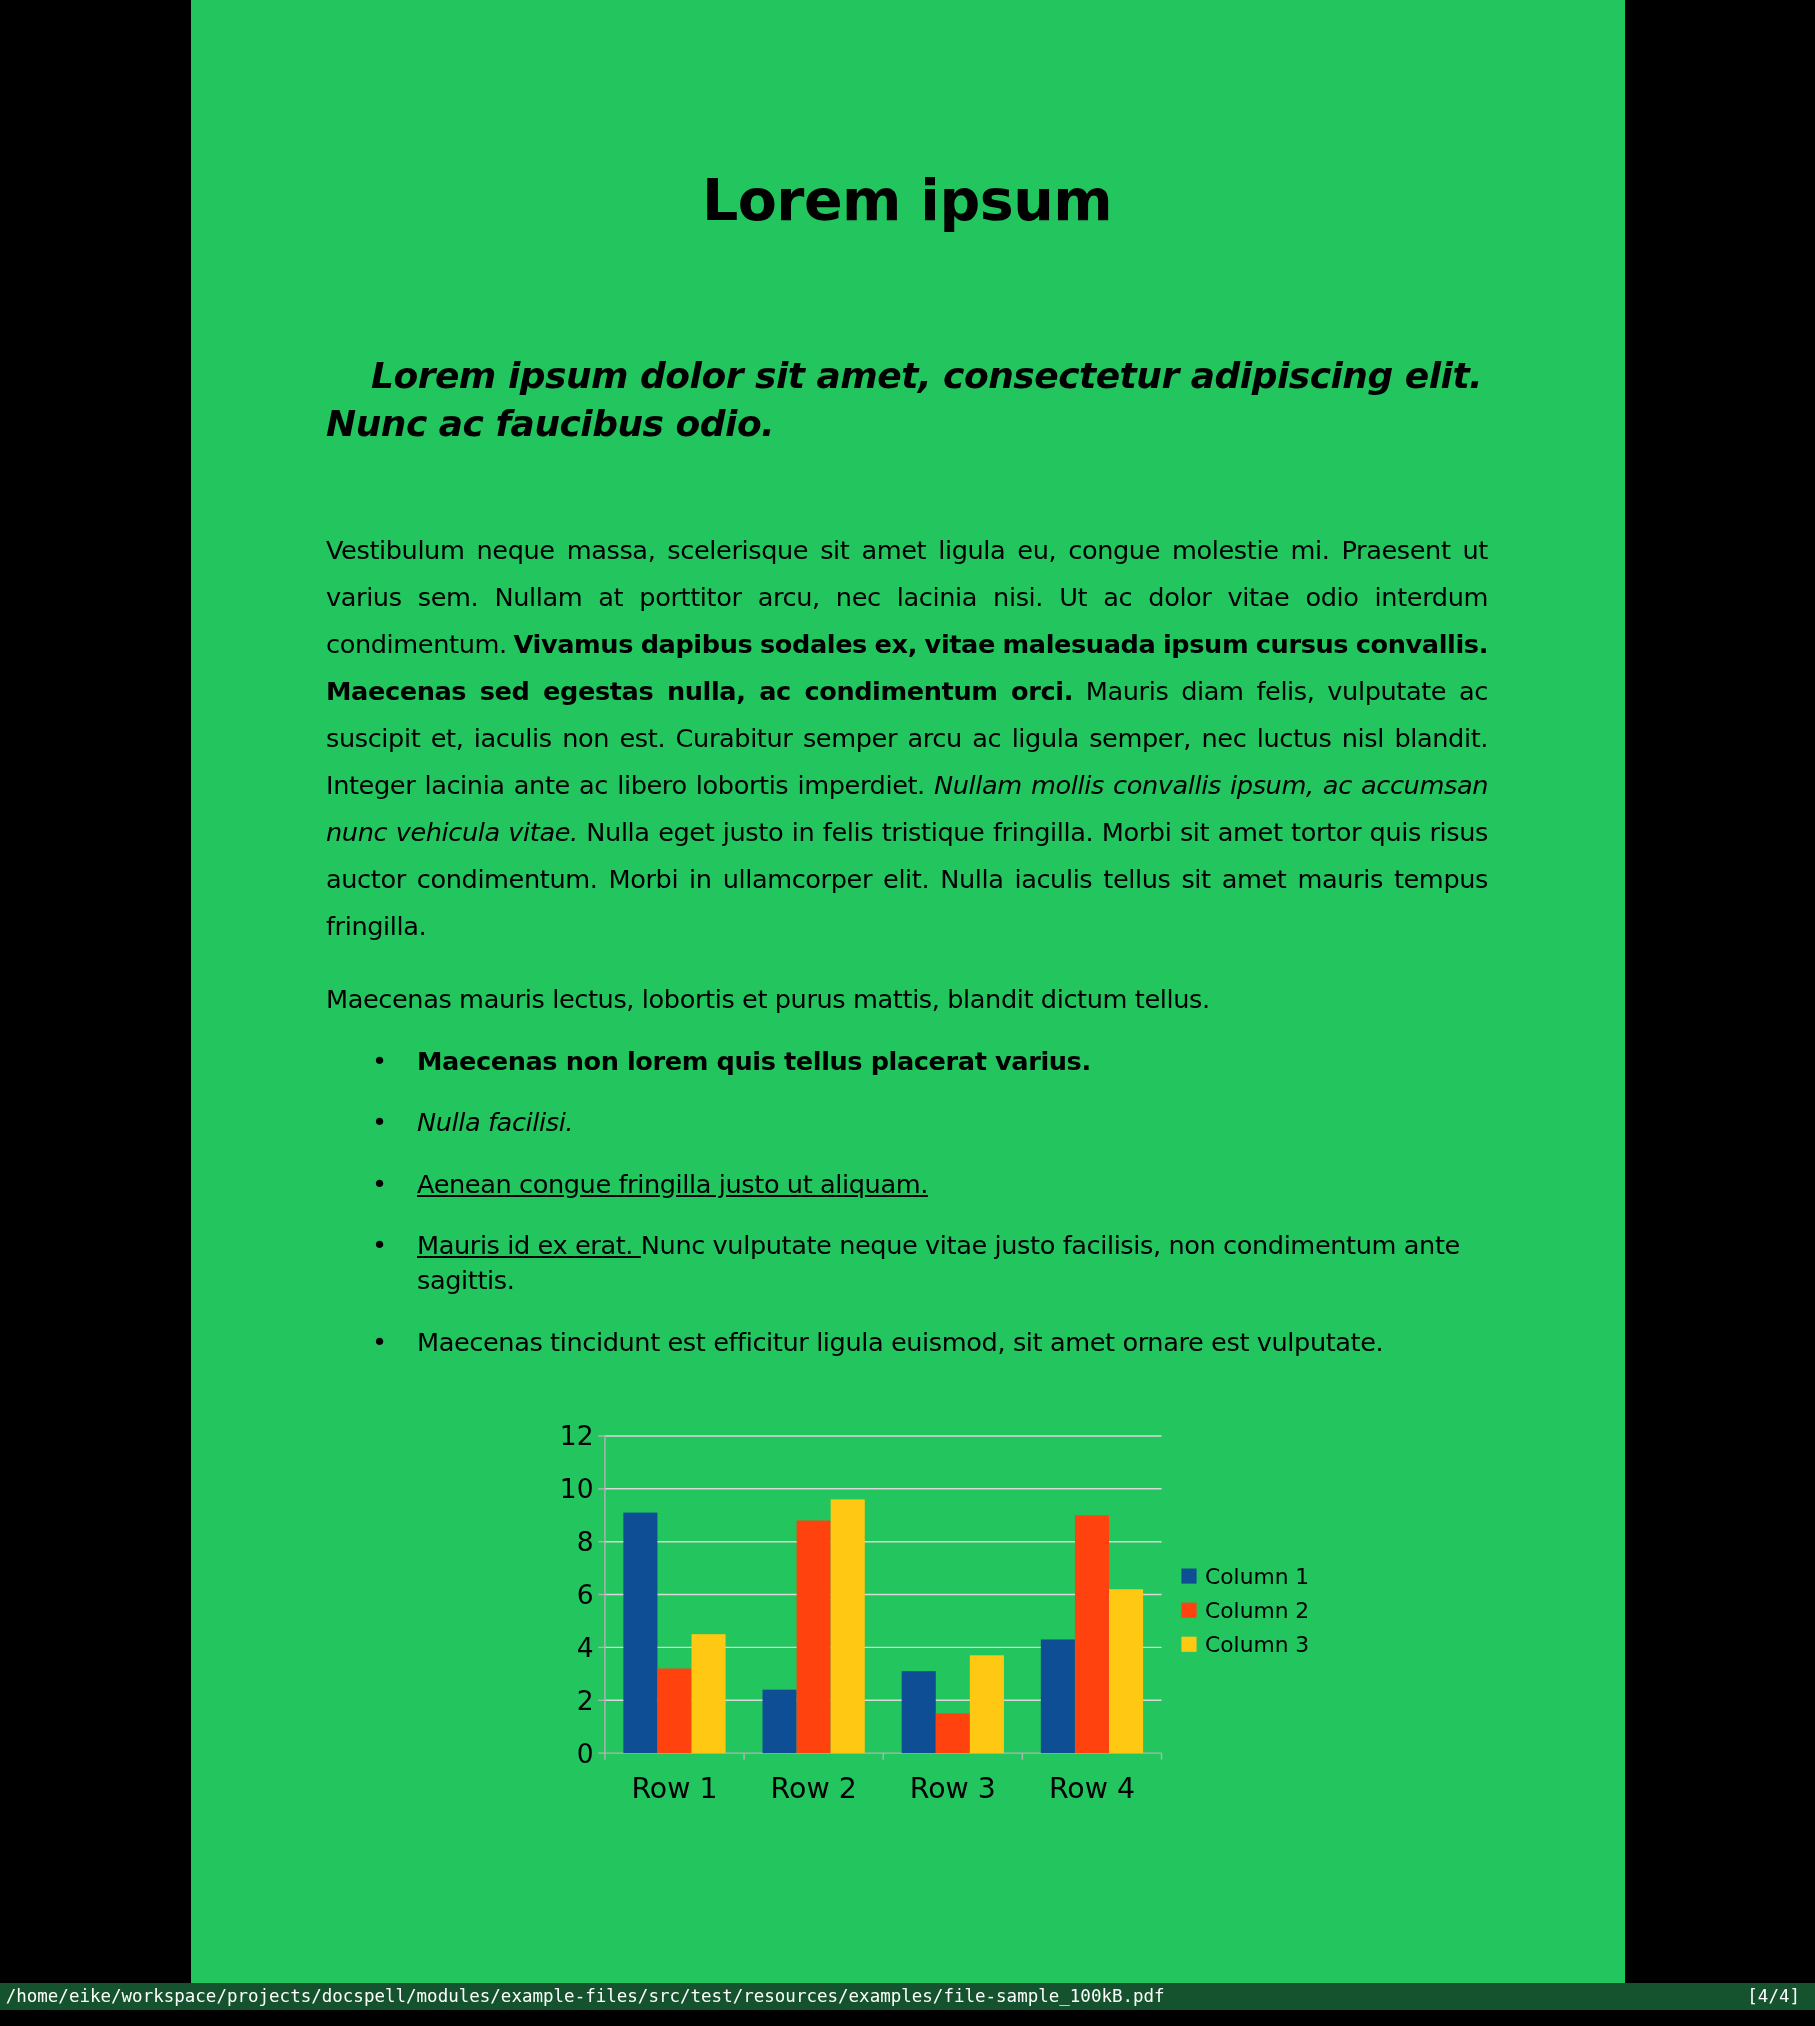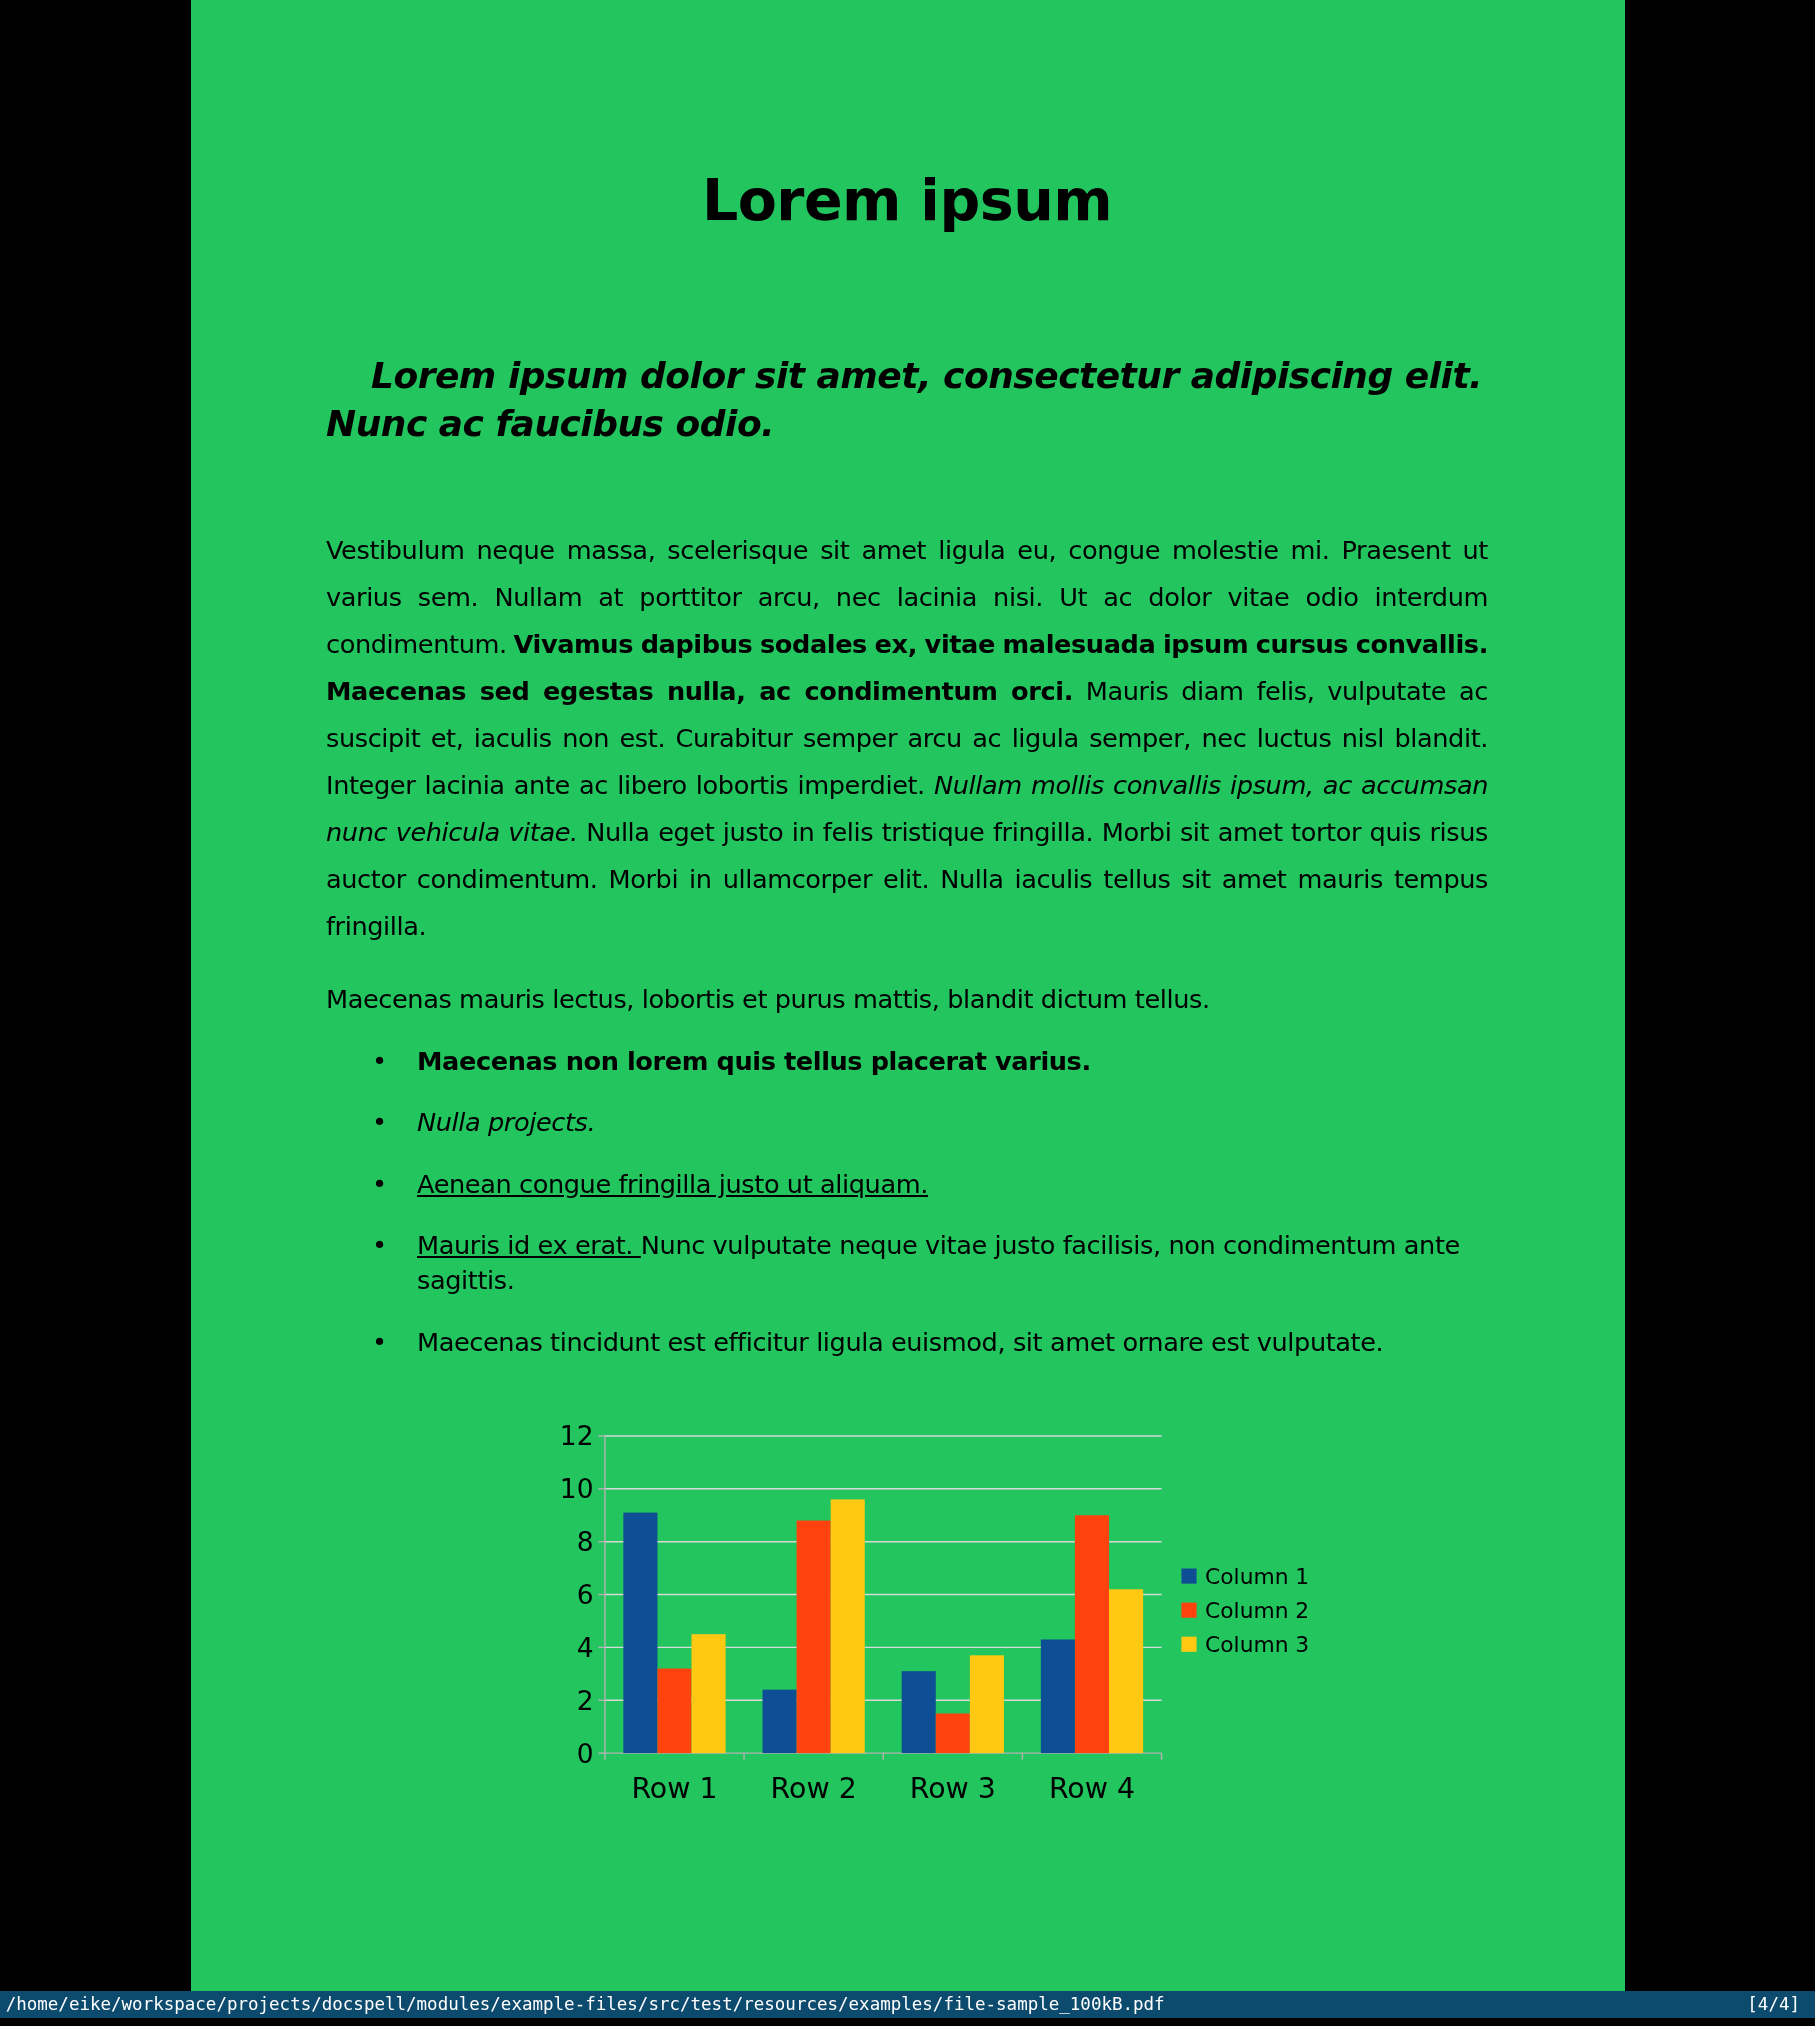--- a/index.html
+++ b/index.html
@@ -72,23 +72,23 @@
     position:absolute;
     left:46px;
     top:0;
   }
   .chart-wrap{
     margin:40px 0 0 222px;
     width:767px;height:426px;
   }
   .statusbar{
     position:absolute;
-    left:0;bottom:8px;
+    left:0;bottom:16px;
     width:100%;height:27.4px;
-    background:#0c4a6e;
+    background:#14532d;
     color:#fff;
     font-family:"DejaVu Sans Mono",monospace;
     font-size:17.5px;
     line-height:27.4px;
     box-sizing:border-box;
     padding:0 15px 0 5.7px;
     display:flex;
     justify-content:space-between;
     white-space:nowrap;
   }
@@ -101,21 +101,21 @@
   <h1 class="doc-title">Lorem ipsum</h1>
 
   <h2 class="doc-subtitle">Lorem ipsum dolor sit amet, consectetur adipiscing elit. Nunc ac faucibus odio.</h2>
 
   <p class="body-par"><span>Vestibulum neque massa, scelerisque sit amet ligula eu, congue molestie mi. Praesent ut varius sem. Nullam at porttitor arcu, nec lacinia nisi. Ut ac dolor vitae odio interdum condimentum. </span><span class="b">Vivamus dapibus sodales ex, vitae malesuada ipsum cursus convallis. Maecenas sed egestas nulla, ac condimentum orci.</span><span> Mauris diam felis, vulputate ac suscipit et, iaculis non est. Curabitur semper arcu ac ligula semper, nec luctus nisl blandit. Integer lacinia ante ac libero lobortis imperdiet. </span><span class="i">Nullam mollis convallis ipsum, ac accumsan nunc vehicula vitae.</span><span> Nulla eget justo in felis tristique fringilla. Morbi sit amet tortor quis risus auctor condimentum. Morbi in ullamcorper elit. Nulla iaculis tellus sit amet mauris tempus fringilla.</span></p>
 
   <p class="body-par2">Maecenas mauris lectus, lobortis et purus mattis, blandit dictum tellus.</p>
 
   <ul class="bullets">
     <li><span class="b">Maecenas non lorem quis tellus placerat varius.</span></li>
-    <li><span class="i">Nulla projects.</span></li>
+    <li><span class="i">Nulla facilisi.</span></li>
     <li><span class="u">Aenean congue fringilla justo ut aliquam. </span></li>
     <li><span class="u">Mauris id ex erat. </span><span>Nunc vulputate neque vitae justo facilisis, non condimentum ante sagittis.</span></li>
     <li><span>Maecenas tincidunt est efficitur ligula euismod, sit amet ornare est vulputate.</span></li>
   </ul>
 
   <div class="chart-wrap">
     <svg width="767" height="426" viewBox="0 0 810 450" xmlns="http://www.w3.org/2000/svg">
         <line x1="53" y1="373" x2="60" y2="373" stroke="#b3b3b3" stroke-width="1.5"></line>
         <text x="48" y="383" text-anchor="end" font-size="28" fill="#000000">0</text>
         <line x1="60" y1="317.1666666666667" x2="648" y2="317.1666666666667" stroke="#d9d9d9" stroke-width="1.5"></line>

